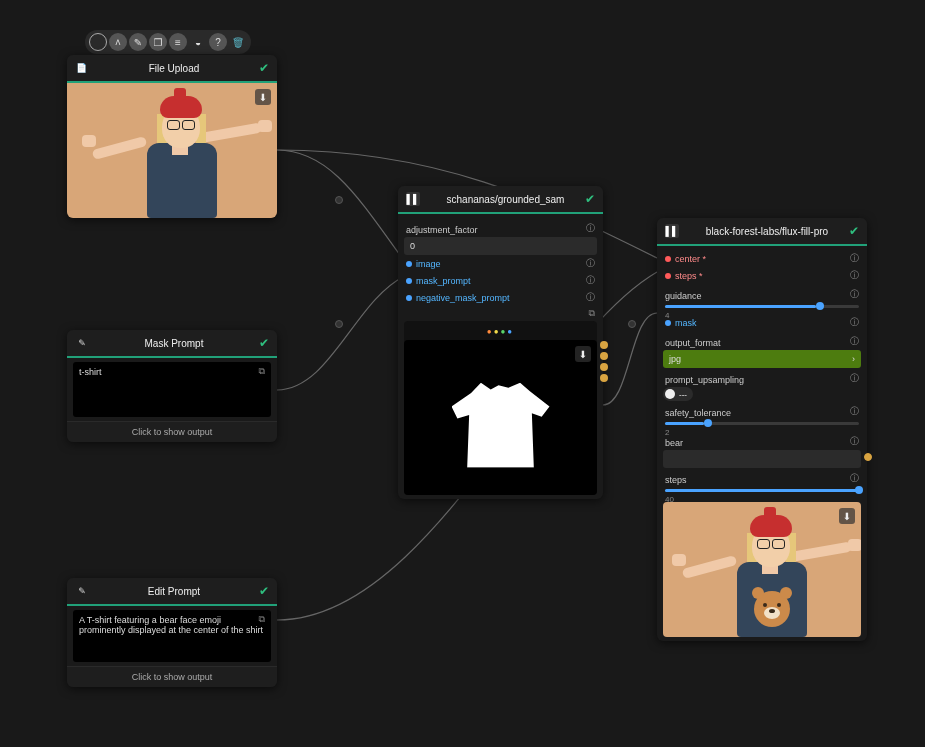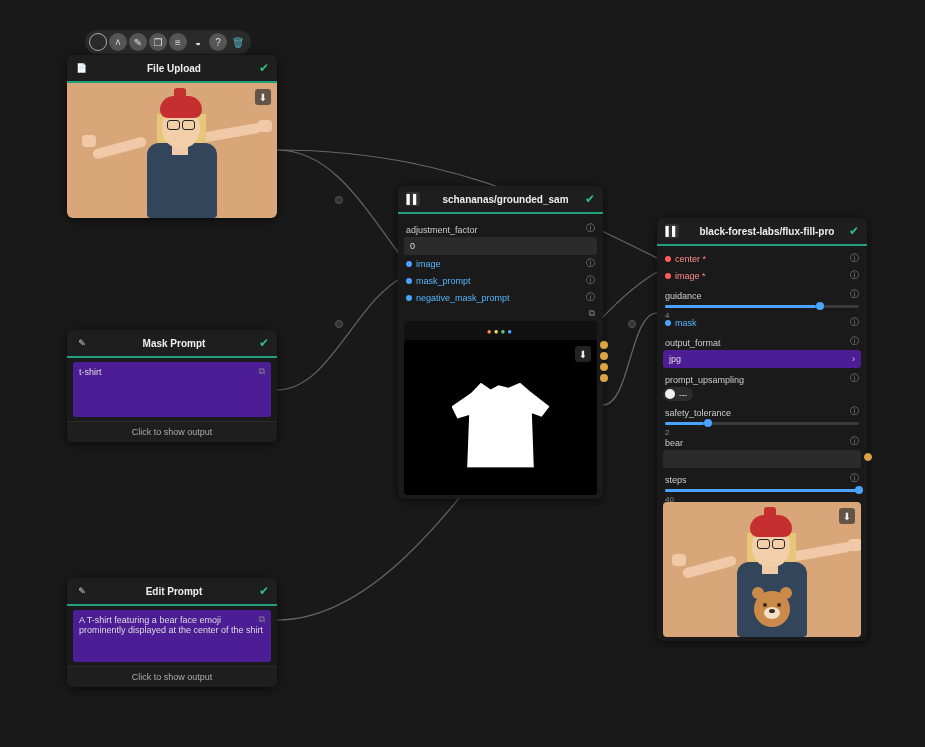--- a/index.html
+++ b/index.html
@@ -48,34 +48,34 @@
     padding:6px 8px;
     border-bottom:2px solid #21a179;
     background:#1e1e1e;
     border-radius:6px 6px 0 0;
   }
   .node-header .hicon {
     width:14px;height:14px; background:#333; border-radius:2px;
     display:flex;align-items:center;justify-content:center;
     margin-right:6px;
   }
-  .node-header .titlewrap { flex:1; text-align:center; font-weight:bold; font-size:10px; color:#eee;}
+  .node-header .titlewrap { flex:1; text-align:center; font-weight:normal; font-size:10px; color:#eee;}
   .node-header .hleft { width:14px;height:14px; display:flex;align-items:center;justify-content:center; }
   .check { color:#2fbf7f; font-size:12px; }
 
   .node-body { padding: 4px 6px; }
   .field-label { color:#ccc; font-size:9px; margin:4px 2px 2px; display:flex; justify-content:space-between; align-items:flex-end;}
   .field-label .info { color:#888; cursor:pointer;}
   .input-box {
     background:#2b2b2b; border:none; color:#ddd;
     width:100%; padding:4px 6px; border-radius:3px;
     font-size:9px;
   }
   .textarea {
-    background:#4c1d95; border:none; color:#ddd;
+    background:#000000; border:none; color:#ddd;
     width:100%; padding:5px 6px; border-radius:3px;
     font-size:9px; resize:none;
     position:relative;
   }
   .textarea .ext { position:absolute; right:6px; top:4px; color:#888; }
   .footer-btn {
     text-align:center; padding:5px 0;
     background:#1e1e1e; color:#aaa;
     border-top:1px solid #2a2a2a;
     border-radius:0 0 6px 6px;
@@ -159,21 +159,21 @@
     width:98px;height:85px;background:#fff;
     clip-path: polygon(20% 12%, 30% 0%, 40% 8%, 48% 3%, 58% 6%, 70% 0%, 80% 10%, 100% 28%, 92% 40%, 82% 36%, 84% 100%, 16% 100%, 18% 38%, 6% 42%, 0% 28%);
   }
   .dots4 { text-align:center; padding-top:6px; letter-spacing:2px; font-size:8px;}
   .dots4 span:nth-child(1){color:#ff8a3c;}
   .dots4 span:nth-child(2){color:#f0d94a;}
   .dots4 span:nth-child(3){color:#5ad46a;}
   .dots4 span:nth-child(4){color:#4aa3ff;}
 
   .select-box {
-    background:#4c1d95; border:none; color:#ddd;
+    background:#4d7c0f; border:none; color:#ddd;
     width:100%; padding:4px 6px; border-radius:3px;
     font-size:9px; display:flex; justify-content:space-between;
   }
   .toggle {
     display:inline-flex; align-items:center; gap:4px;
     background:#2b2b2b; padding:2px 6px 2px 2px; border-radius:10px;
     font-size:8px;
   }
   .toggle .knob{width:10px;height:10px;background:#eee;border-radius:50%;}
 
@@ -307,21 +307,21 @@
     <div class="hicon">▌▌</div>
     <div class="titlewrap">black-forest-labs/flux-fill-pro</div>
     <div class="check">✔</div>
   </div>
   <div class="node-body">
     <div class="port-row red">
         <span><span class="dot"></span><span class="plabel" style="color:#ff8a8a">center *</span></span>
         <span class="info">ⓘ</span>
       </div>
     <div class="port-row red">
-        <span><span class="dot"></span><span class="plabel" style="color:#ff8a8a">image *</span></span>
+        <span><span class="dot"></span><span class="plabel" style="color:#ff8a8a">steps *</span></span>
         <span class="info">ⓘ</span>
       </div>
 
     <div class="field-label">
         <span>guidance</span>
         <span class="info">ⓘ</span>
       </div>
     <div class="slider-row">
       <div class="track">
           <div class="fill" style="width:78%"></div>

